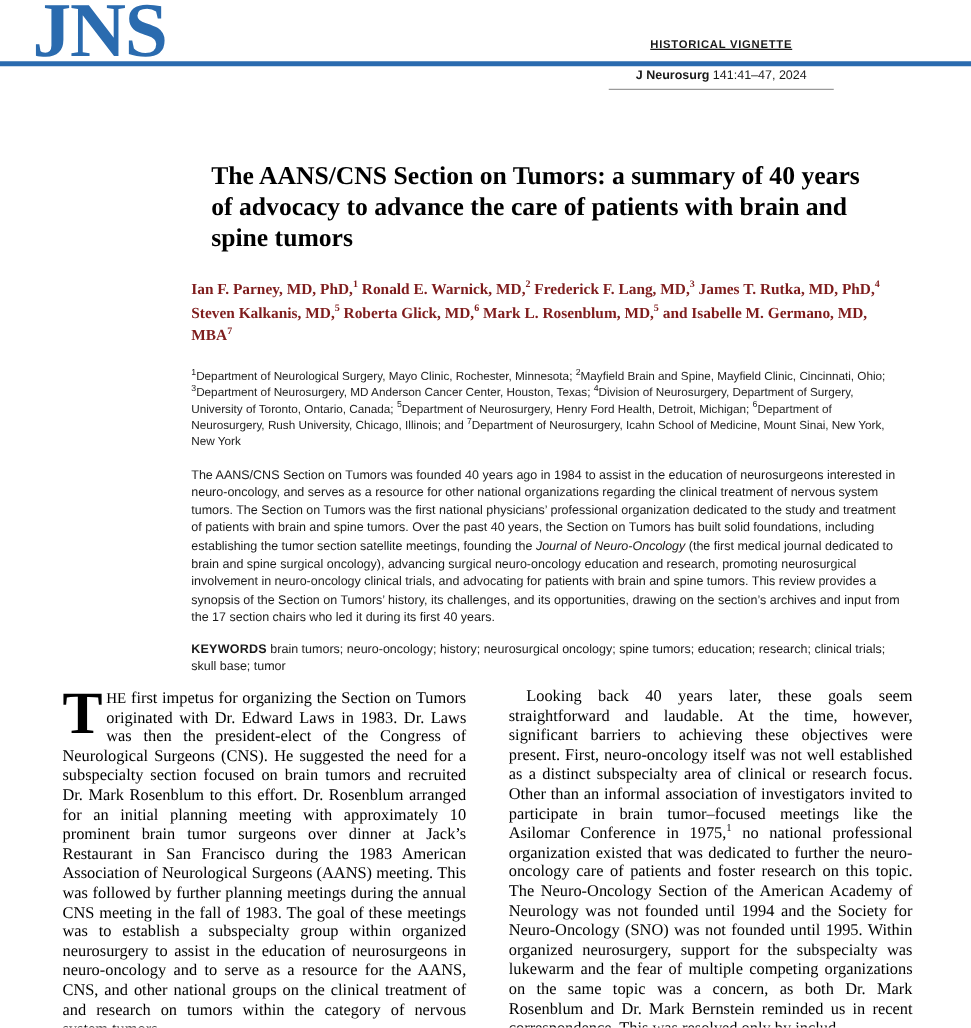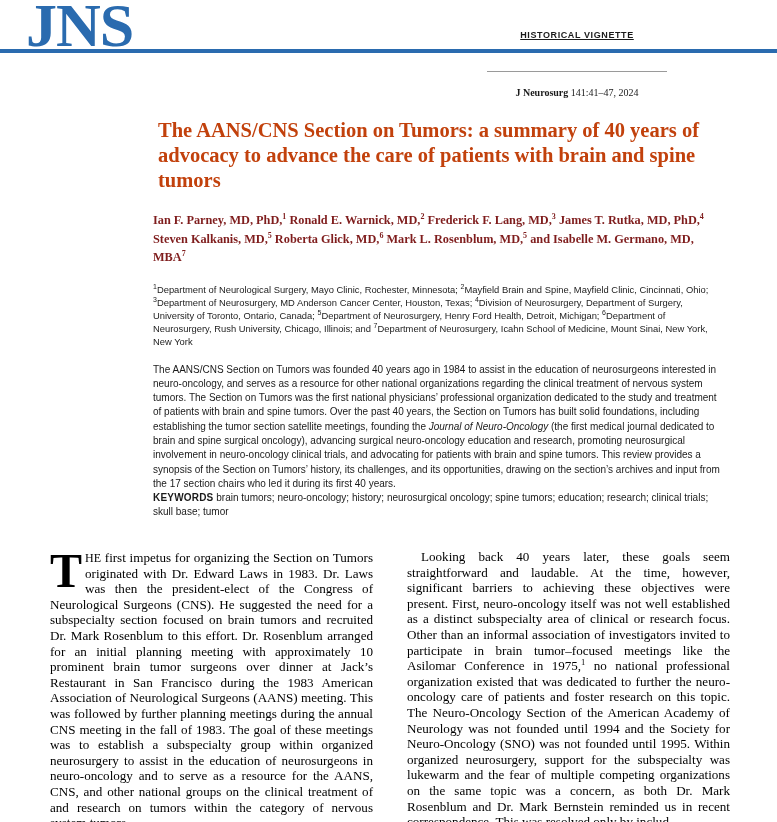--- a/index.html
+++ b/index.html
@@ -63,25 +63,24 @@
   }
   #citation-block {
     position: absolute;
     right: 0;
     top: 55px;
     width: 180px;
     text-align: center;
     z-index: 2;
   }
   .cite-line {
-    font-family: Liberation Serif, serif;
+    font-family: Liberation Sans, sans-serif;
     font-size: 10px;
     color: #1a1a1a;
     white-space: nowrap;
-    margin-top: 32px;
   }
   .cite-line b { font-weight: bold; }
   #citation-underrule {
     position: absolute;
     right: 0;
     top: 71px;
     width: 180px;
     height: 1px;
     background: #9a9a9a;
     z-index: 2;
@@ -92,22 +91,22 @@
     position: absolute;
     left: 153px;
     top: 113px;
     width: 570px;
   }
   #article-title {
     font-family: "Liberation Serif", serif;
     font-weight: bold;
     font-size: 20.5px;
     line-height: 25px;
-    color: #c2410c;
-    margin: 5px;
+    color: #000000;
+    margin: 16px;
   }
   #author-list {
     margin-top: 18px;
     font-family: Liberation Serif, serif;
     font-weight: bold;
     font-size: 12.3px;
     line-height: 18.5px;
     color: #7f1d1d;
   }
   #author-list sup { font-size: 8px; font-weight: bold; vertical-align: super; line-height: 0; }
@@ -132,20 +131,21 @@
   }
   #abstract i { font-style: italic; }
 
   #doi-line {
     margin-top: 12px;
     font-family: "Liberation Sans", sans-serif;
     font-size: 9.4px;
     color: #1a1a1a;
   }
   #keywords {
+    margin-top: 11px;
     font-family: "Liberation Sans", sans-serif;
     font-size: 10px;
     line-height: 14px;
     color: #1a1a1a;
   }
   #keywords .kw-label {
     font-weight: bold;
     letter-spacing: 0.2px;
   }
 

